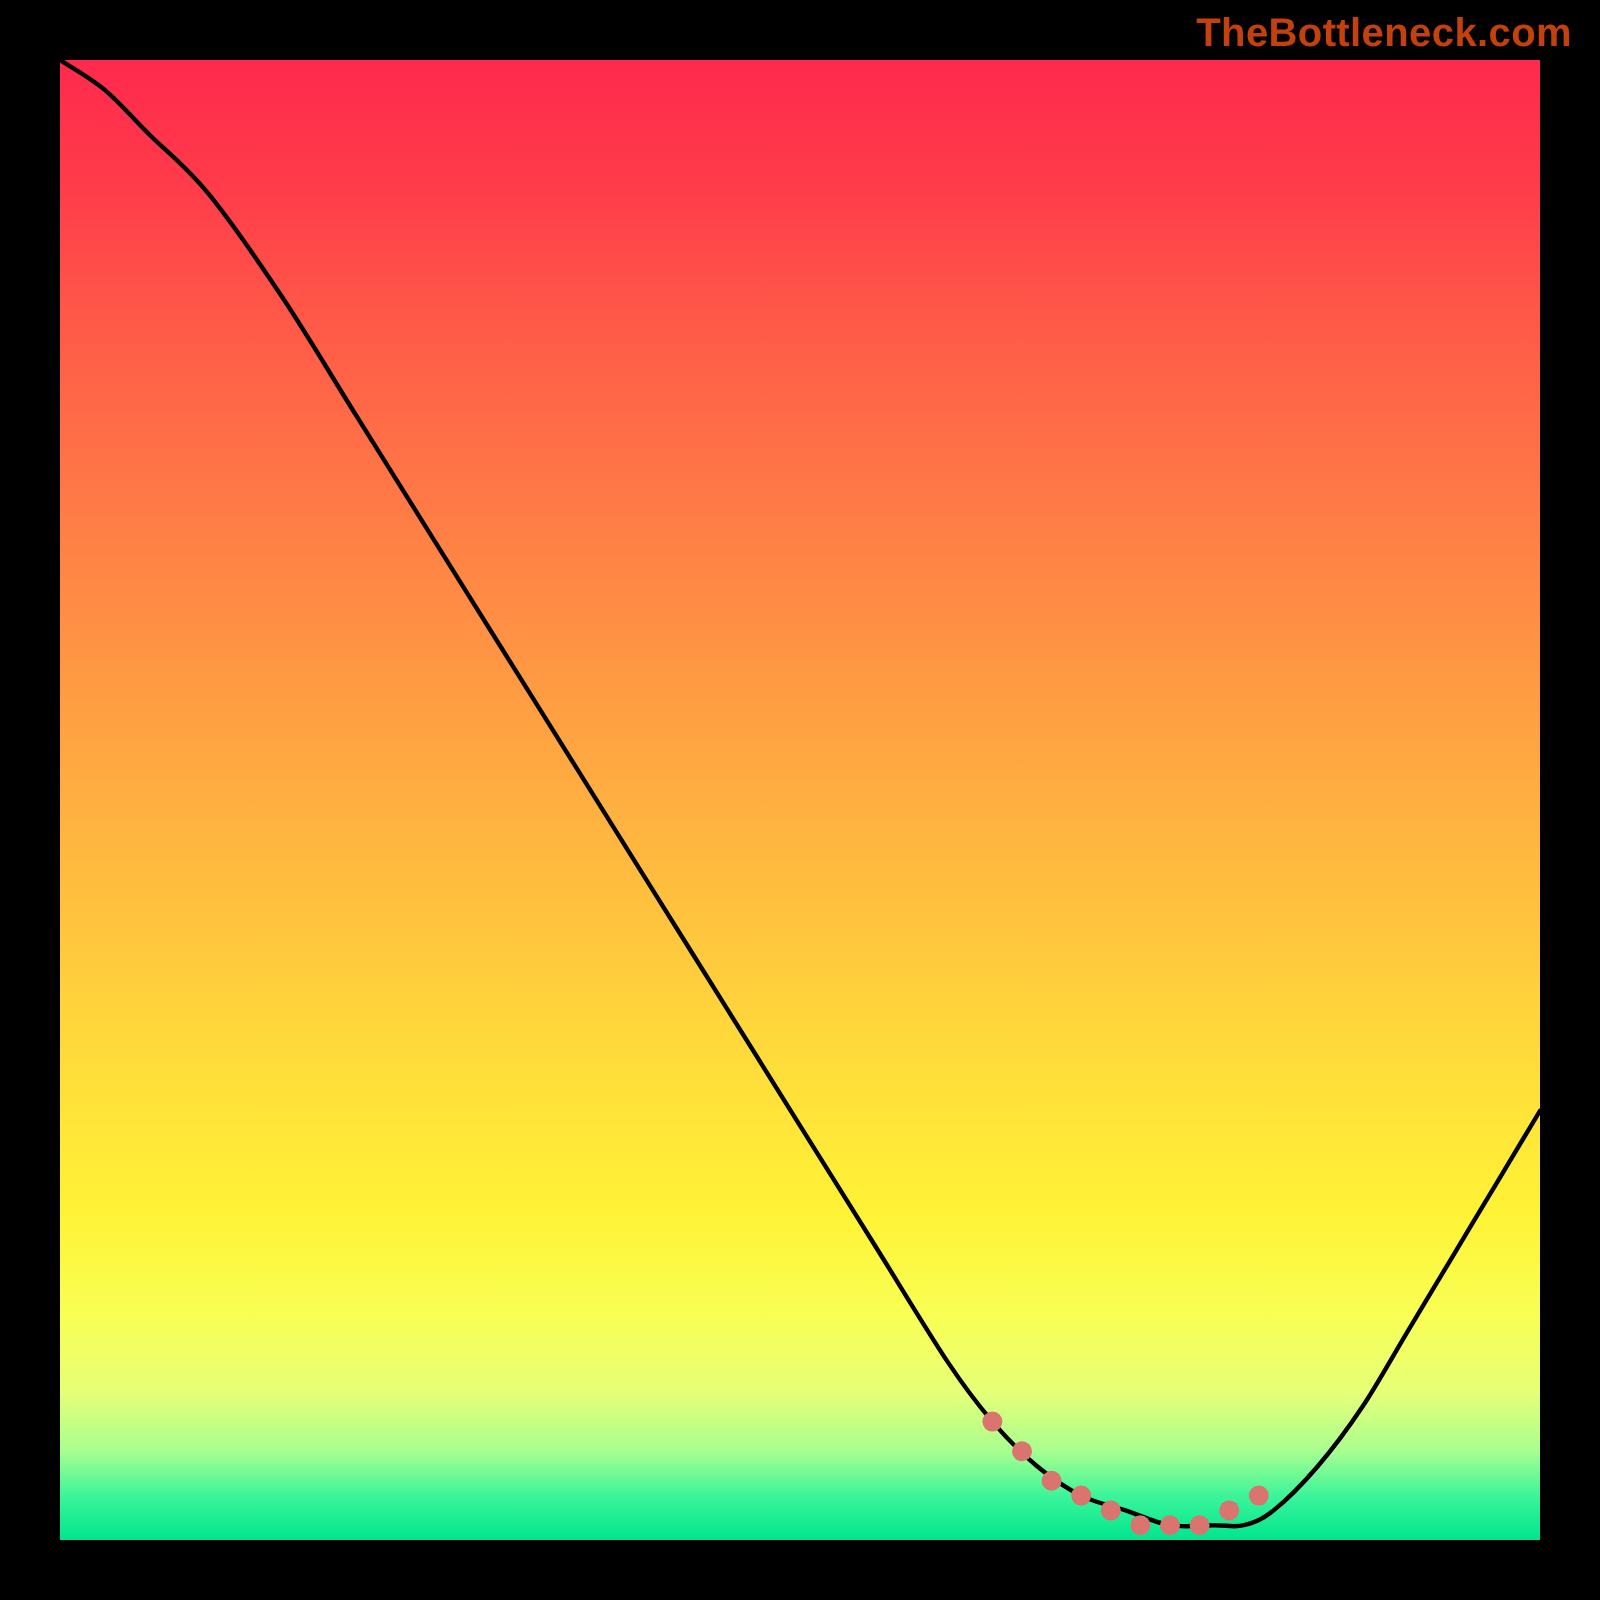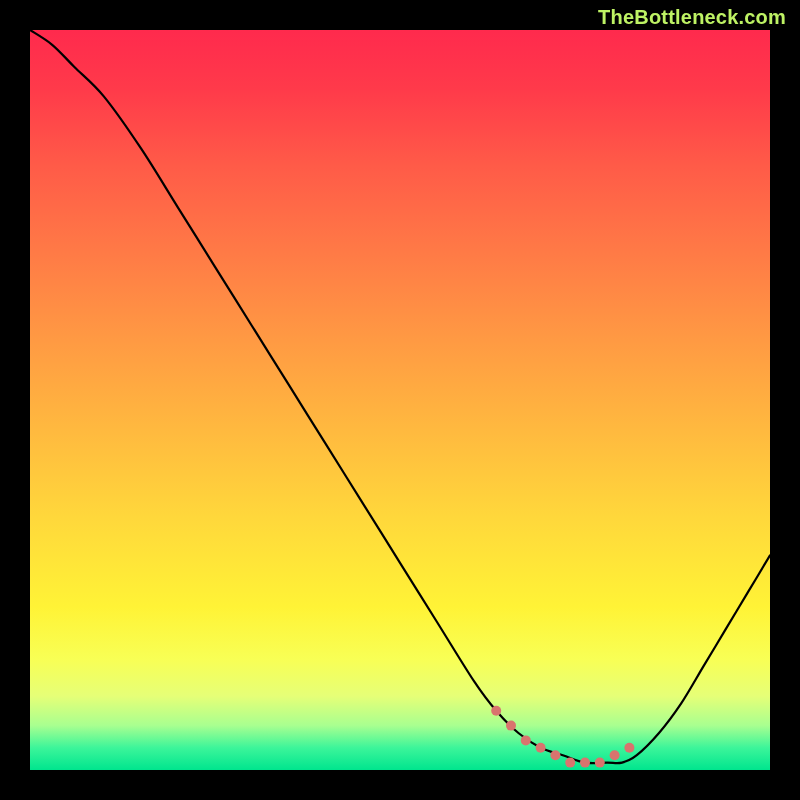--- a/index.html
+++ b/index.html
@@ -10,21 +10,21 @@
     height: 800px;
     background: #000;
   }
   .watermark {
     position: absolute;
     top: 6px;
     right: 14px;
     font-family: Arial, Helvetica, sans-serif;
     font-size: 20px;
     font-weight: 600;
-    color: #bef264;
+    color: #c2410c;
     letter-spacing: 0.2px;
     z-index: 10;
   }
   .plot-area {
     position: absolute;
     left: 30px;
     top: 30px;
     width: 740px;
     height: 740px;
     overflow: hidden;

